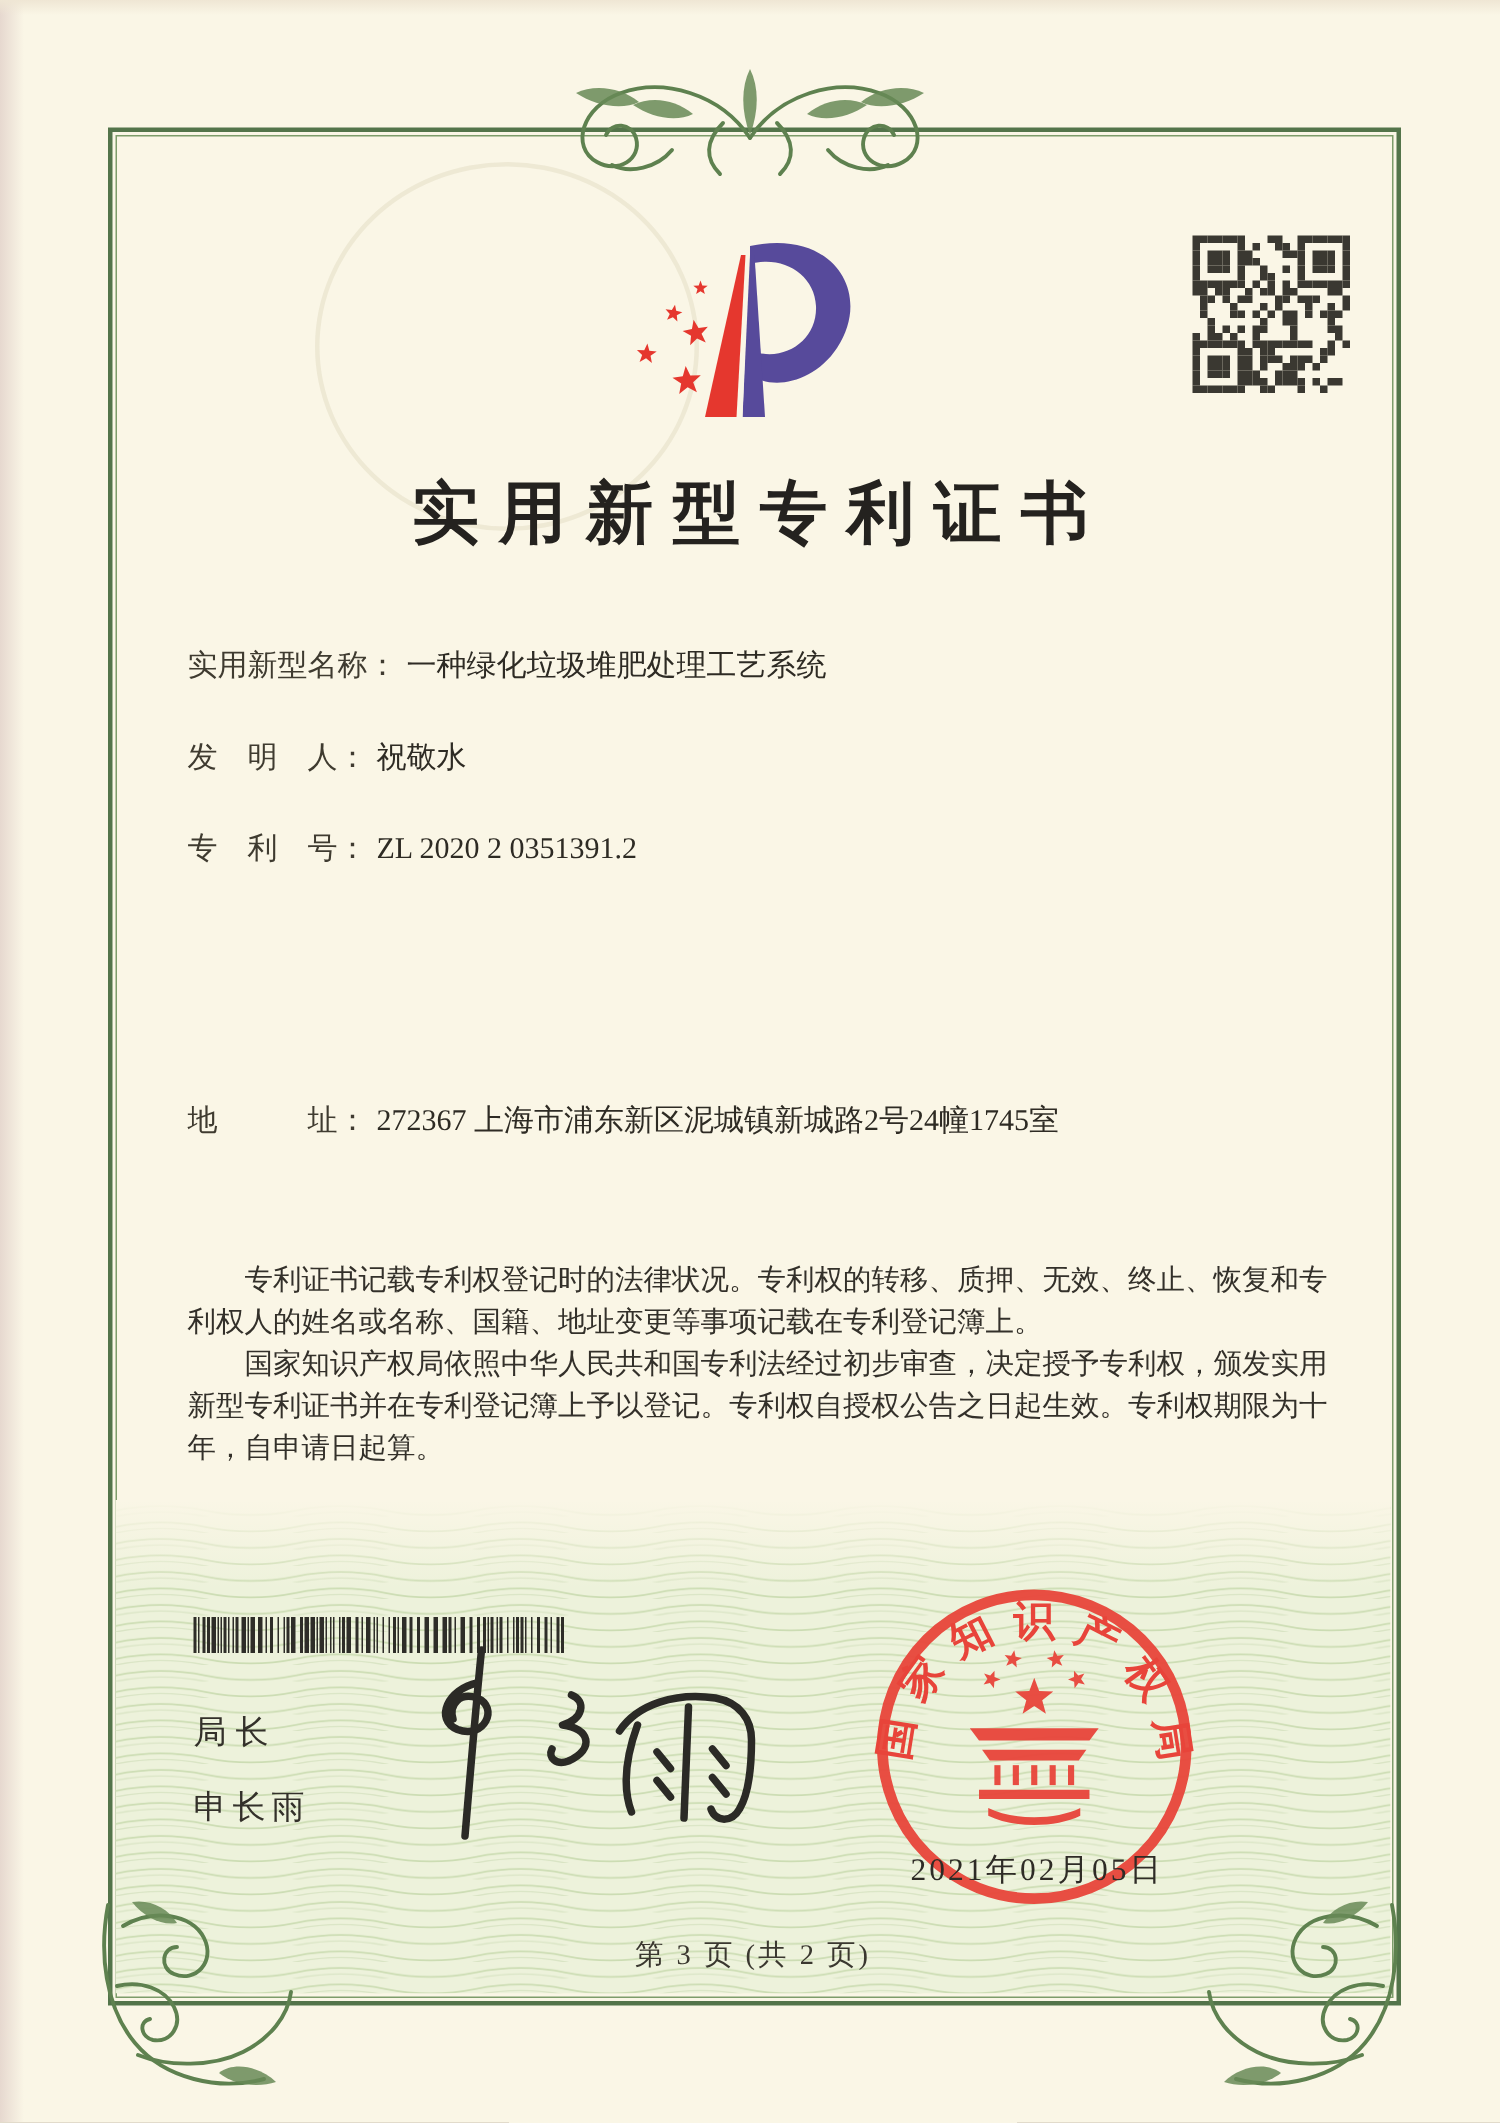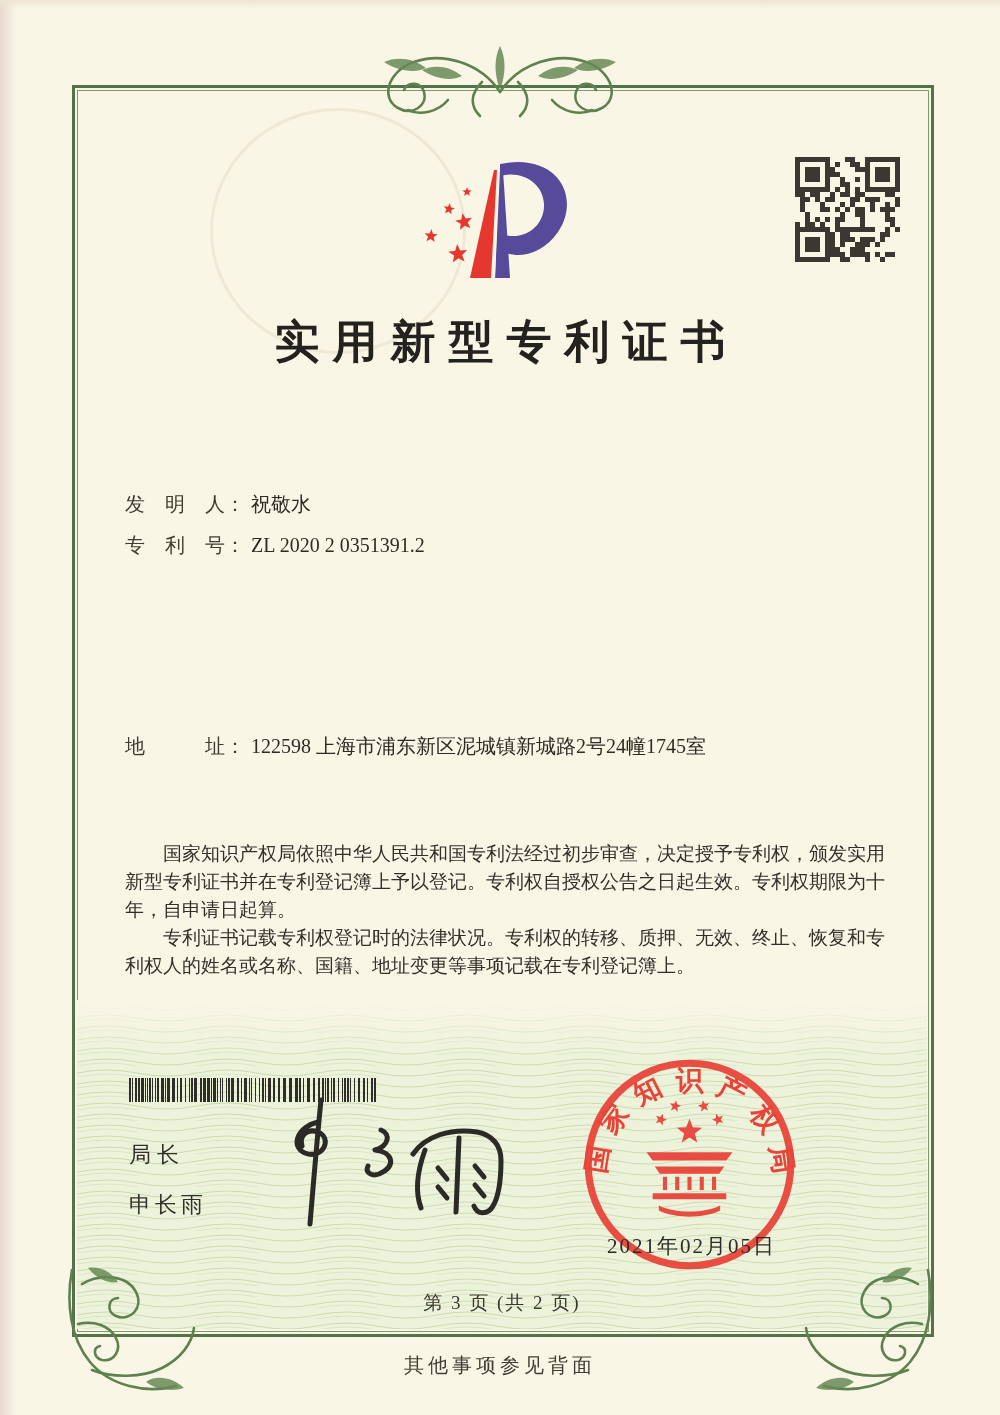--- a/index.html
+++ b/index.html
@@ -322,33 +322,36 @@
         <div style="position: absolute; left: 30px; top: 100px; width: 5px; height: 5px; background: rgb(58, 56, 49);"></div>
         <div style="position: absolute; left: 45px; top: 100px; width: 5px; height: 5px; background: rgb(58, 56, 49);"></div>
         <div style="position: absolute; left: 50px; top: 100px; width: 5px; height: 5px; background: rgb(58, 56, 49);"></div>
         <div style="position: absolute; left: 70px; top: 100px; width: 5px; height: 5px; background: rgb(58, 56, 49);"></div>
         <div style="position: absolute; left: 85px; top: 100px; width: 5px; height: 5px; background: rgb(58, 56, 49);"></div>
       </div>
   </div>
 
   <div class="title">实用新型专利证书</div>
 
+  <div class="field-row" style="top:430px">
+    <span class="label">实用新型名称：</span><span class="value">一种绿化垃圾堆肥处理工艺系统</span>
+  </div>
   <div class="field-row" style="top:491px">
     <span class="label">发　明　人：</span><span class="value">祝敬水</span>
   </div>
-  <div class="field-row" style="top:532px">
+  <div class="field-row" style="top:552px">
     <span class="label">专　利　号：</span><span class="value">ZL 2020 2 0351391.2</span>
   </div>
   <div class="field-row" style="top:733px">
-    <span class="label">地　　　址：</span><span class="value">122598 上海市浦东新区泥城镇新城路2号24幢1745室</span>
+    <span class="label">地　　　址：</span><span class="value">272367 上海市浦东新区泥城镇新城路2号24幢1745室</span>
   </div>
 
   <div class="paras">
+    <p>专利证书记载专利权登记时的法律状况。专利权的转移、质押、无效、终止、恢复和专利权人的姓名或名称、国籍、地址变更等事项记载在专利登记簿上。</p>
     <p>国家知识产权局依照中华人民共和国专利法经过初步审查，决定授予专利权，颁发实用新型专利证书并在专利登记簿上予以登记。专利权自授权公告之日起生效。专利权期限为十年，自申请日起算。</p>
-    <p>专利证书记载专利权登记时的法律状况。专利权的转移、质押、无效、终止、恢复和专利权人的姓名或名称、国籍、地址变更等事项记载在专利登记簿上。</p>
   </div>
 
   <div class="band">
     <svg class="bandbg" width="850" height="329" viewBox="0 0 850 329" preserveAspectRatio="none">
       <defs>
         <pattern id="wav" width="120" height="11" patternUnits="userSpaceOnUse">
           <path d="M0,7 Q30,1 60,7 T120,7" stroke="#cbdcb2" stroke-width="1.1" fill="none"></path>
           <path d="M0,11 Q30,5 60,11 T120,11" stroke="#d9e4c4" stroke-width="0.9" fill="none"></path>
         </pattern>
         <linearGradient id="fade" x1="0" y1="0" x2="0" y2="1">
@@ -491,14 +494,13 @@
   </svg>
   <svg class="corner-r" width="170" height="145" viewBox="0 0 170 145">
     <path class="orn" d="M14,8 C8,40 12,76 32,100 C52,124 88,132 118,124"></path>
     <path class="orn" d="M24,22 C44,10 70,14 78,30 C86,46 72,60 58,54 C48,50 50,36 60,36"></path>
     <path class="orn" d="M20,62 C36,58 52,64 58,76 C64,88 56,100 44,98 C36,96 34,86 42,84"></path>
     <path class="orn" d="M34,108 C54,116 84,116 104,106 C122,97 134,82 136,66"></path>
     <path class="orn-fill" d="M60,20 C54,10 42,4 30,6 C38,16 50,22 60,20 Z"></path>
     <path class="orn-fill" d="M88,120 C98,128 114,130 126,126 C116,116 98,112 88,120 Z"></path>
   </svg>
 
-  <div class="back-note">其他事项参见背面</div>
 </div>
 
 </body></html>

